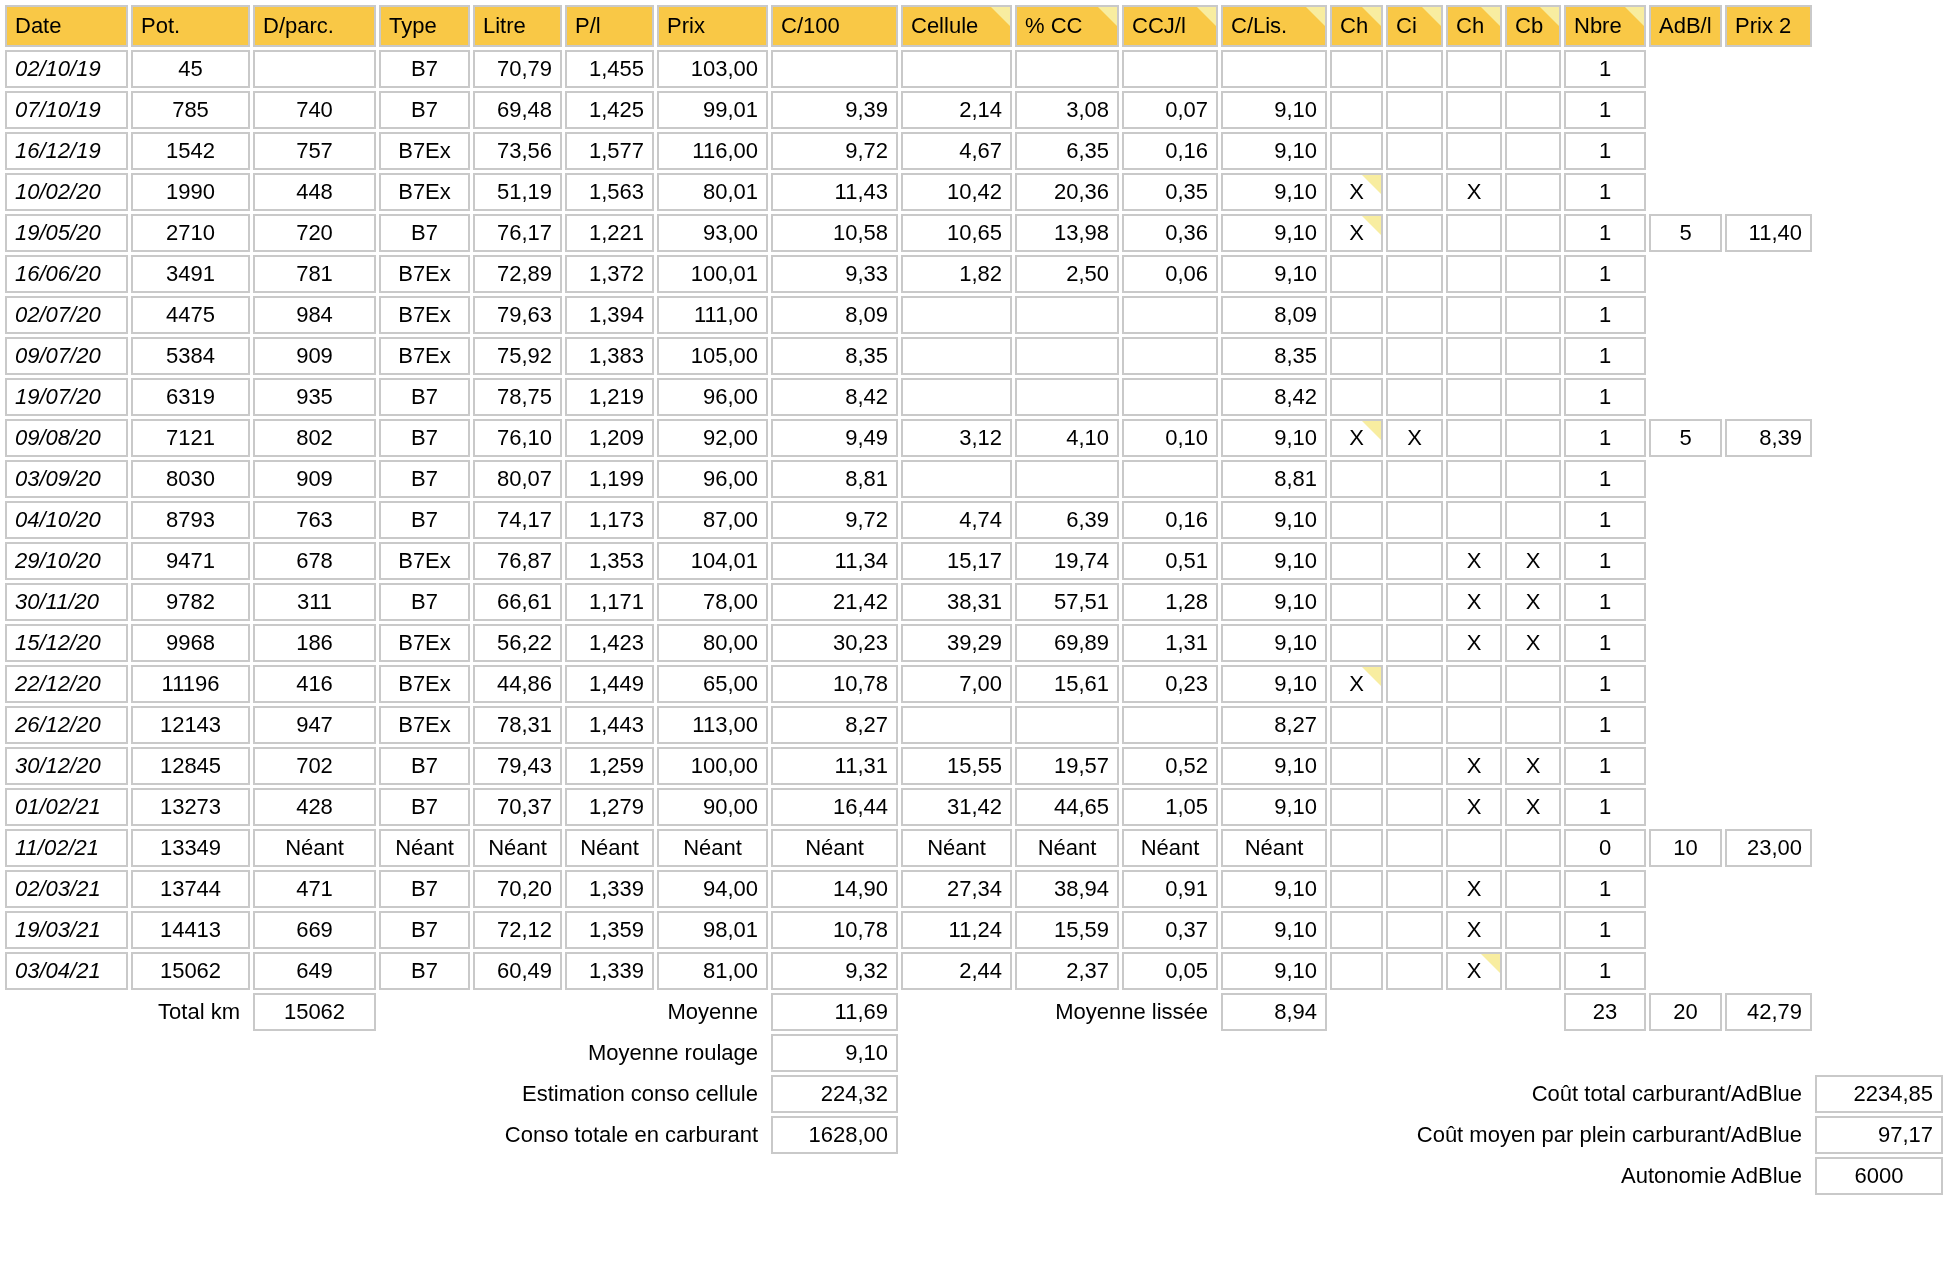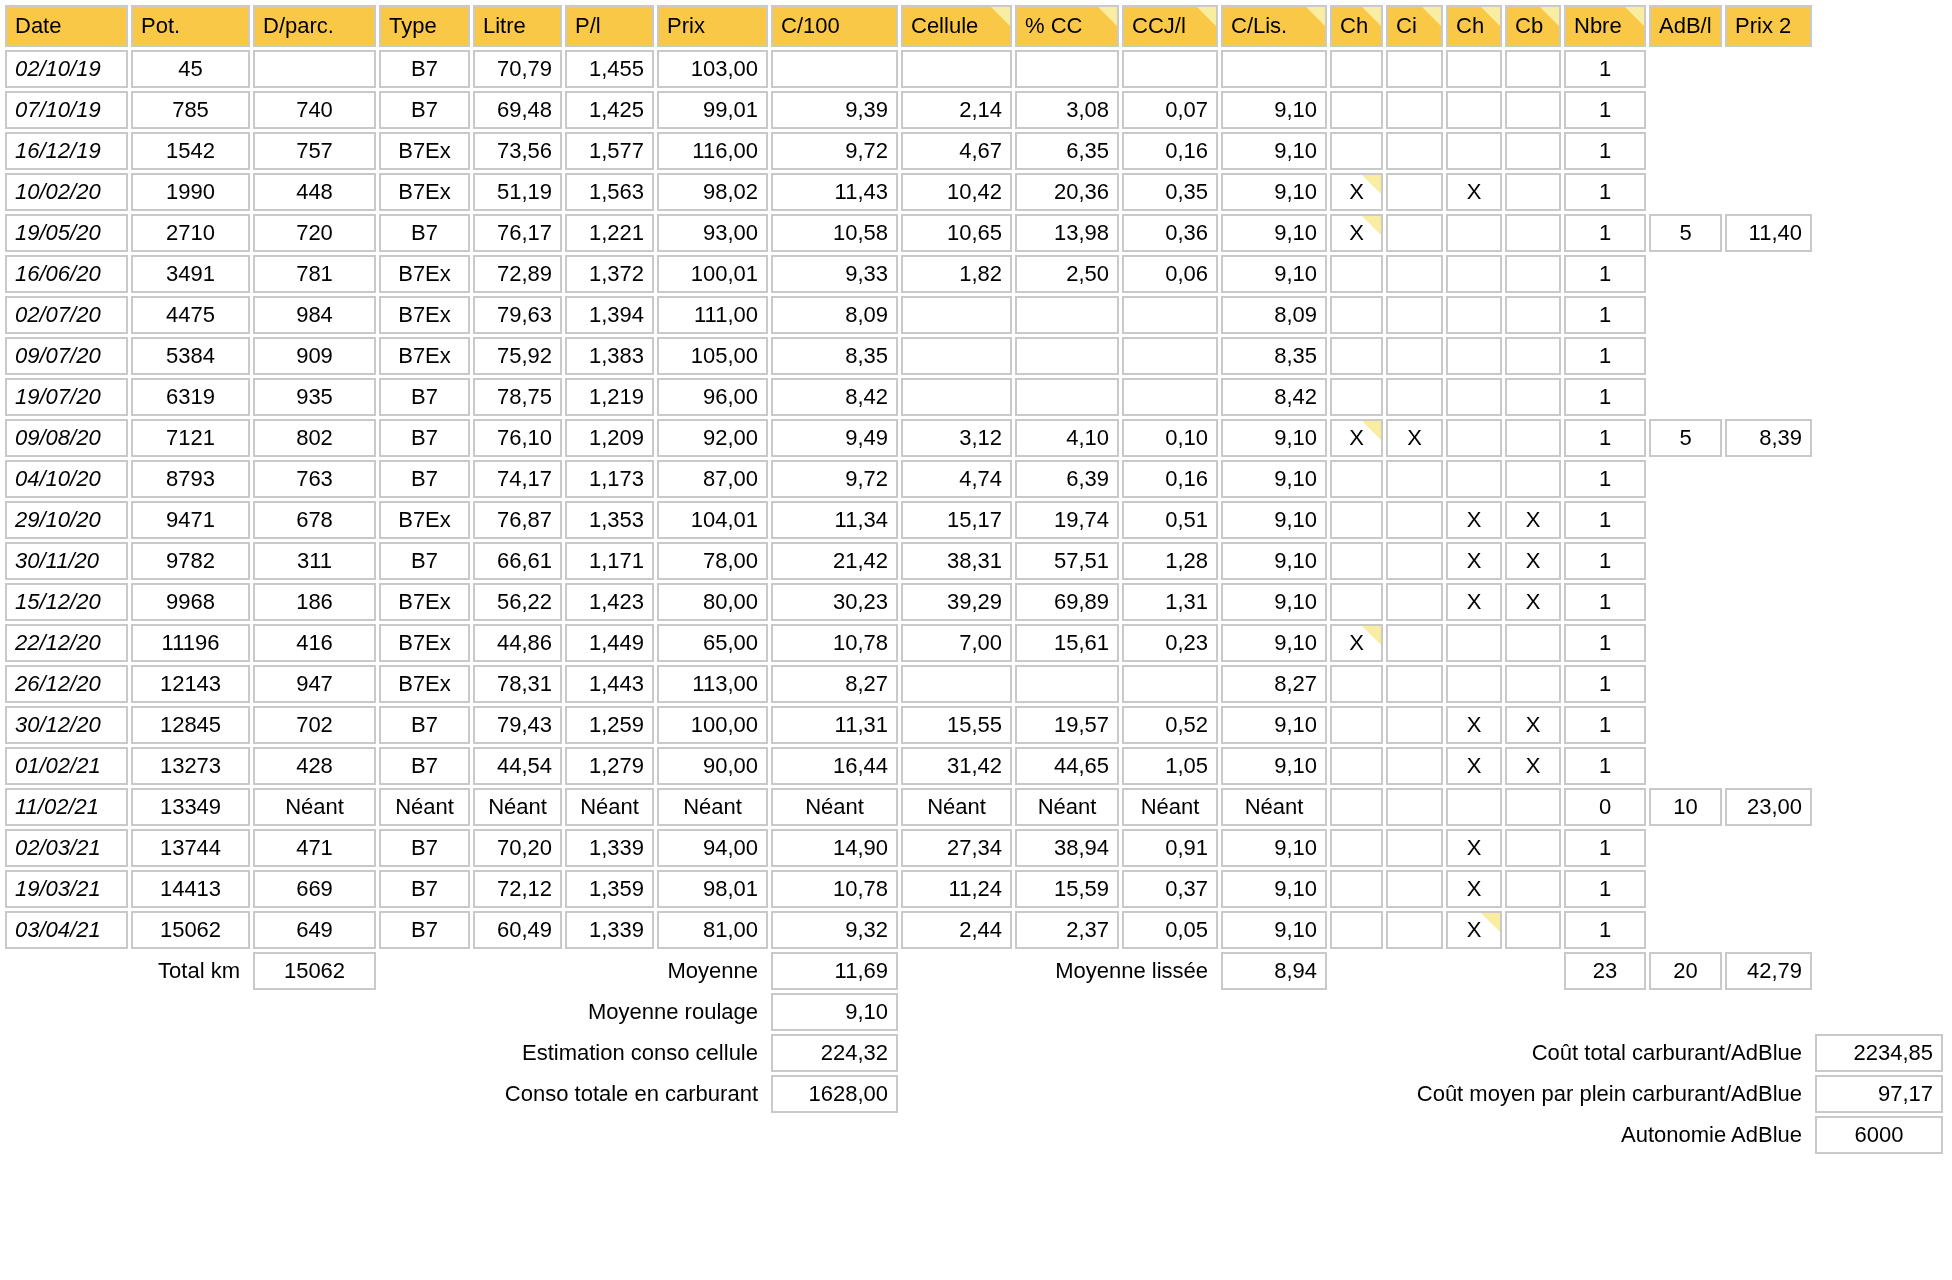--- a/index.html
+++ b/index.html
@@ -161,21 +161,21 @@
           <td class="plain rr"></td>
           <td class="plain"></td>
         </tr>
         <tr>
           <td class="b al">10/02/20</td>
           <td class="b c">1990</td>
           <td class="b c">448</td>
           <td class="b c">B7Ex</td>
           <td class="b rr">51,19</td>
           <td class="b rr">1,563</td>
-          <td class="b rr">98,02</td>
+          <td class="b rr">80,01</td>
           <td class="b rr">11,43</td>
           <td class="b rr">10,42</td>
           <td class="b rr">20,36</td>
           <td class="b rr">0,35</td>
           <td class="b rr">9,10</td>
           <td class="b c note">X</td>
           <td class="b c"></td>
           <td class="b c">X</td>
           <td class="b c"></td>
           <td class="b c">1</td>
@@ -309,20 +309,42 @@
           <td class="b c note">X</td>
           <td class="b c">X</td>
           <td class="b c"></td>
           <td class="b c"></td>
           <td class="b c">1</td>
           <td class="b c">5</td>
           <td class="b rr">8,39</td>
           <td class="plain"></td>
         </tr>
         <tr>
+          <td class="b al">03/09/20</td>
+          <td class="b c">8030</td>
+          <td class="b c">909</td>
+          <td class="b c">B7</td>
+          <td class="b rr">80,07</td>
+          <td class="b rr">1,199</td>
+          <td class="b rr">96,00</td>
+          <td class="b rr">8,81</td>
+          <td class="b rr"></td>
+          <td class="b rr"></td>
+          <td class="b rr"></td>
+          <td class="b rr">8,81</td>
+          <td class="b c"></td>
+          <td class="b c"></td>
+          <td class="b c"></td>
+          <td class="b c"></td>
+          <td class="b c">1</td>
+          <td class="plain c"></td>
+          <td class="plain rr"></td>
+          <td class="plain"></td>
+        </tr>
+        <tr>
           <td class="b al">04/10/20</td>
           <td class="b c">8793</td>
           <td class="b c">763</td>
           <td class="b c">B7</td>
           <td class="b rr">74,17</td>
           <td class="b rr">1,173</td>
           <td class="b rr">87,00</td>
           <td class="b rr">9,72</td>
           <td class="b rr">4,74</td>
           <td class="b rr">6,39</td>
@@ -467,21 +489,21 @@
           <td class="b c">1</td>
           <td class="plain c"></td>
           <td class="plain rr"></td>
           <td class="plain"></td>
         </tr>
         <tr>
           <td class="b al">01/02/21</td>
           <td class="b c">13273</td>
           <td class="b c">428</td>
           <td class="b c">B7</td>
-          <td class="b rr">44,54</td>
+          <td class="b rr">70,37</td>
           <td class="b rr">1,279</td>
           <td class="b rr">90,00</td>
           <td class="b rr">16,44</td>
           <td class="b rr">31,42</td>
           <td class="b rr">44,65</td>
           <td class="b rr">1,05</td>
           <td class="b rr">9,10</td>
           <td class="b c"></td>
           <td class="b c"></td>
           <td class="b c">X</td>

